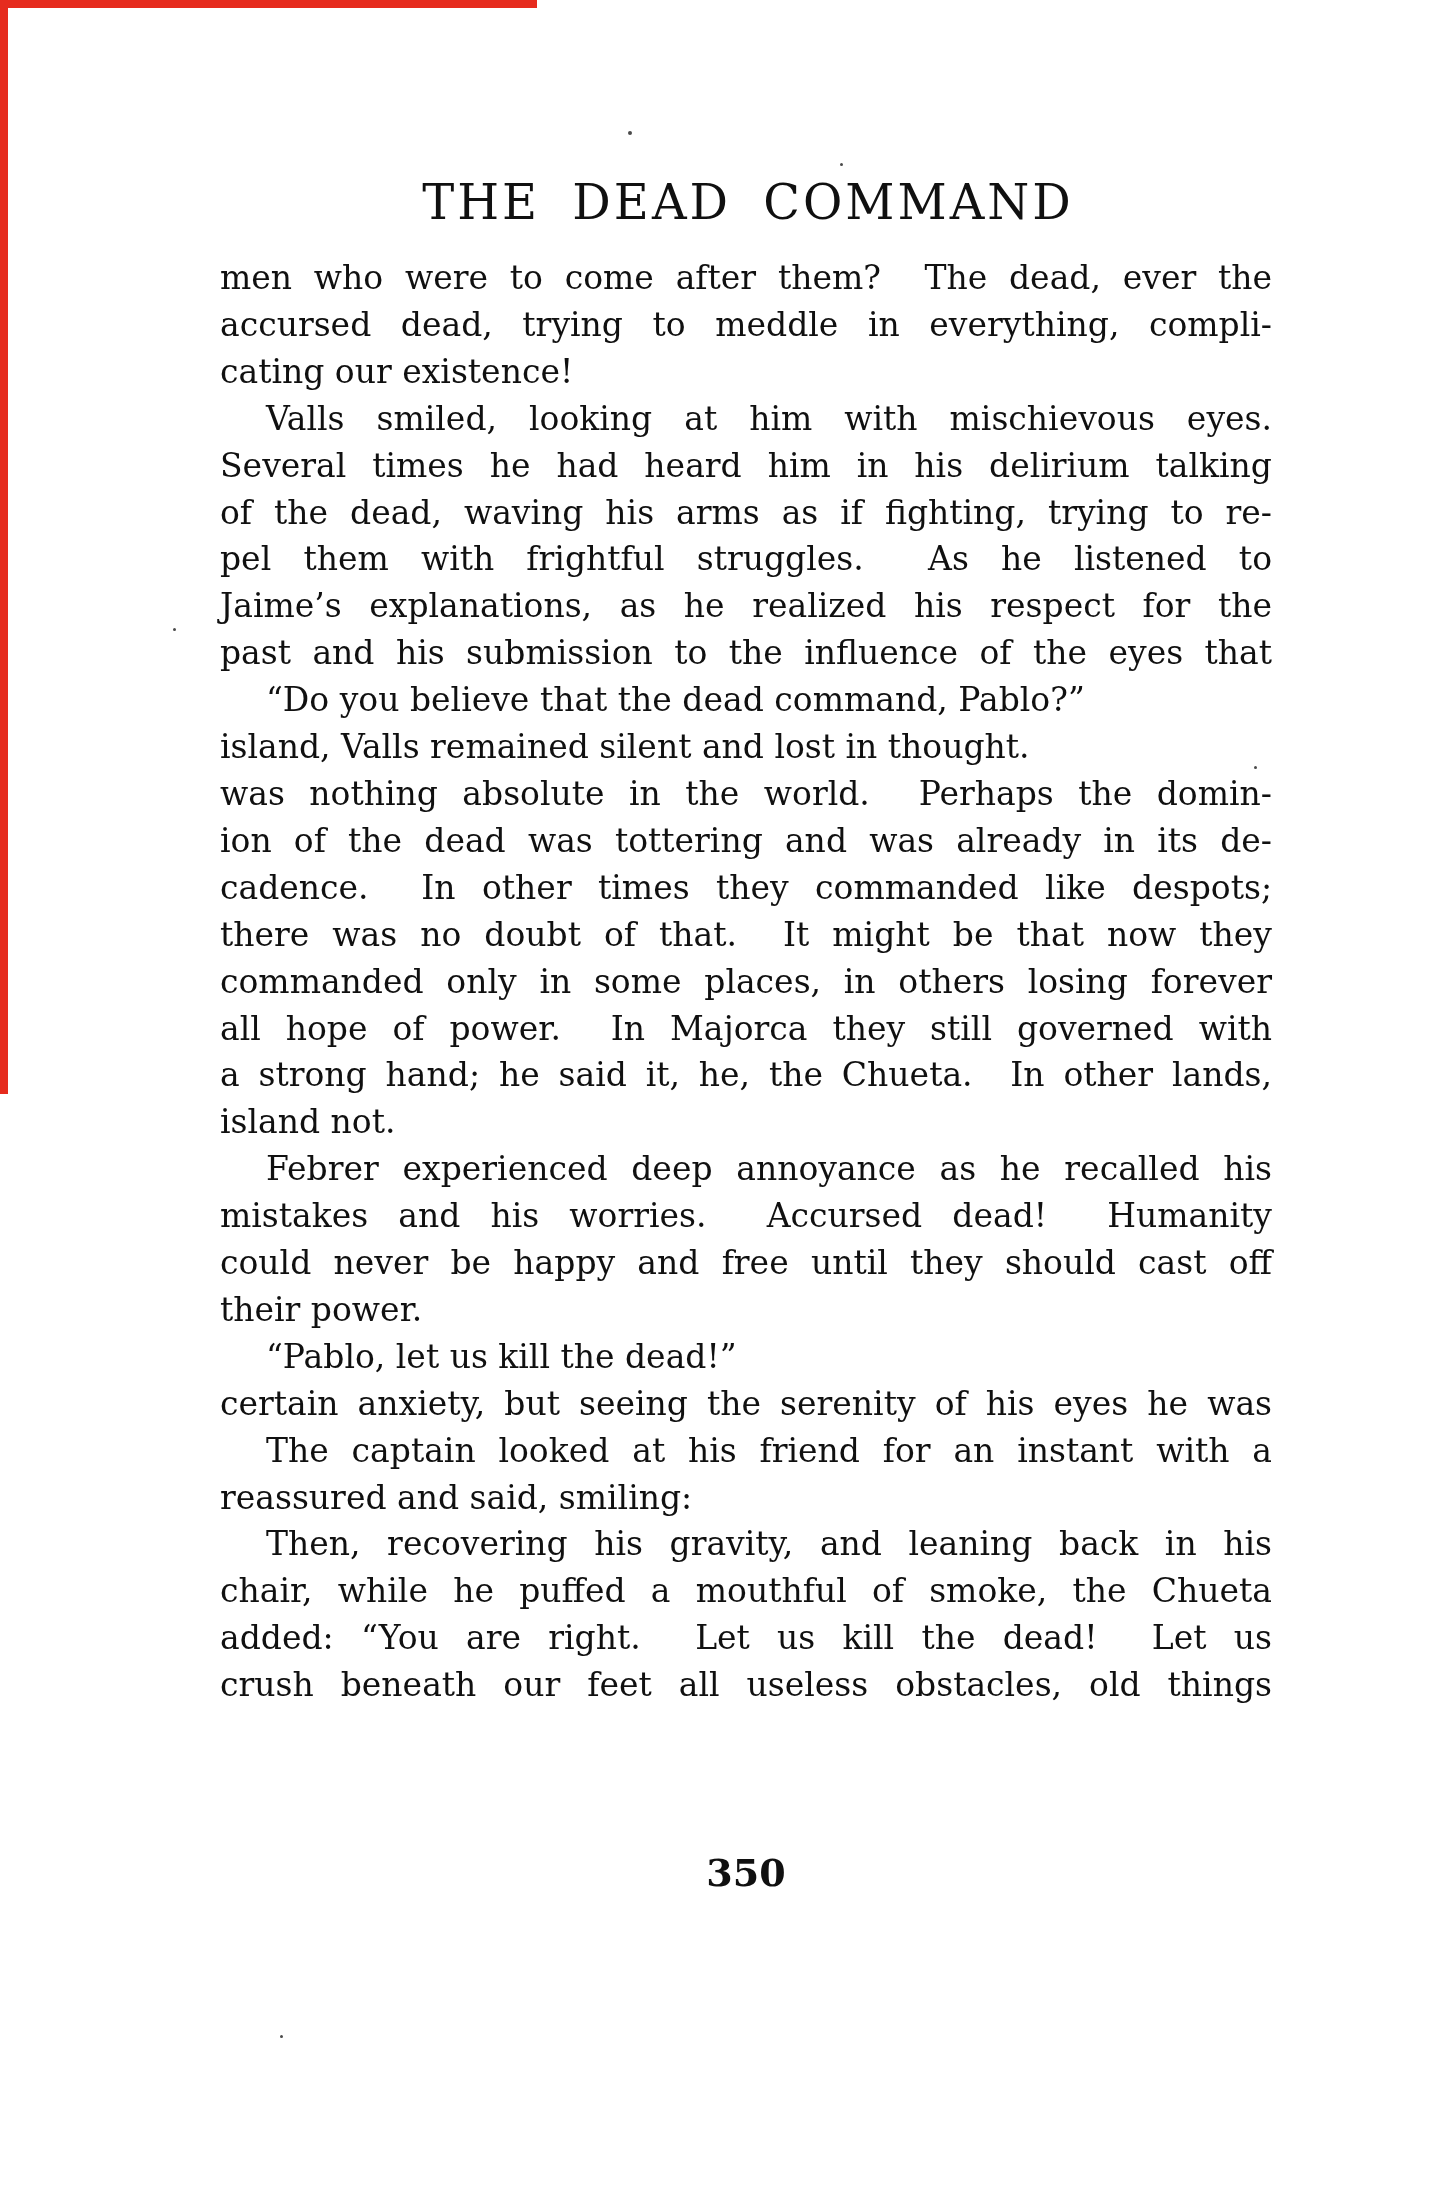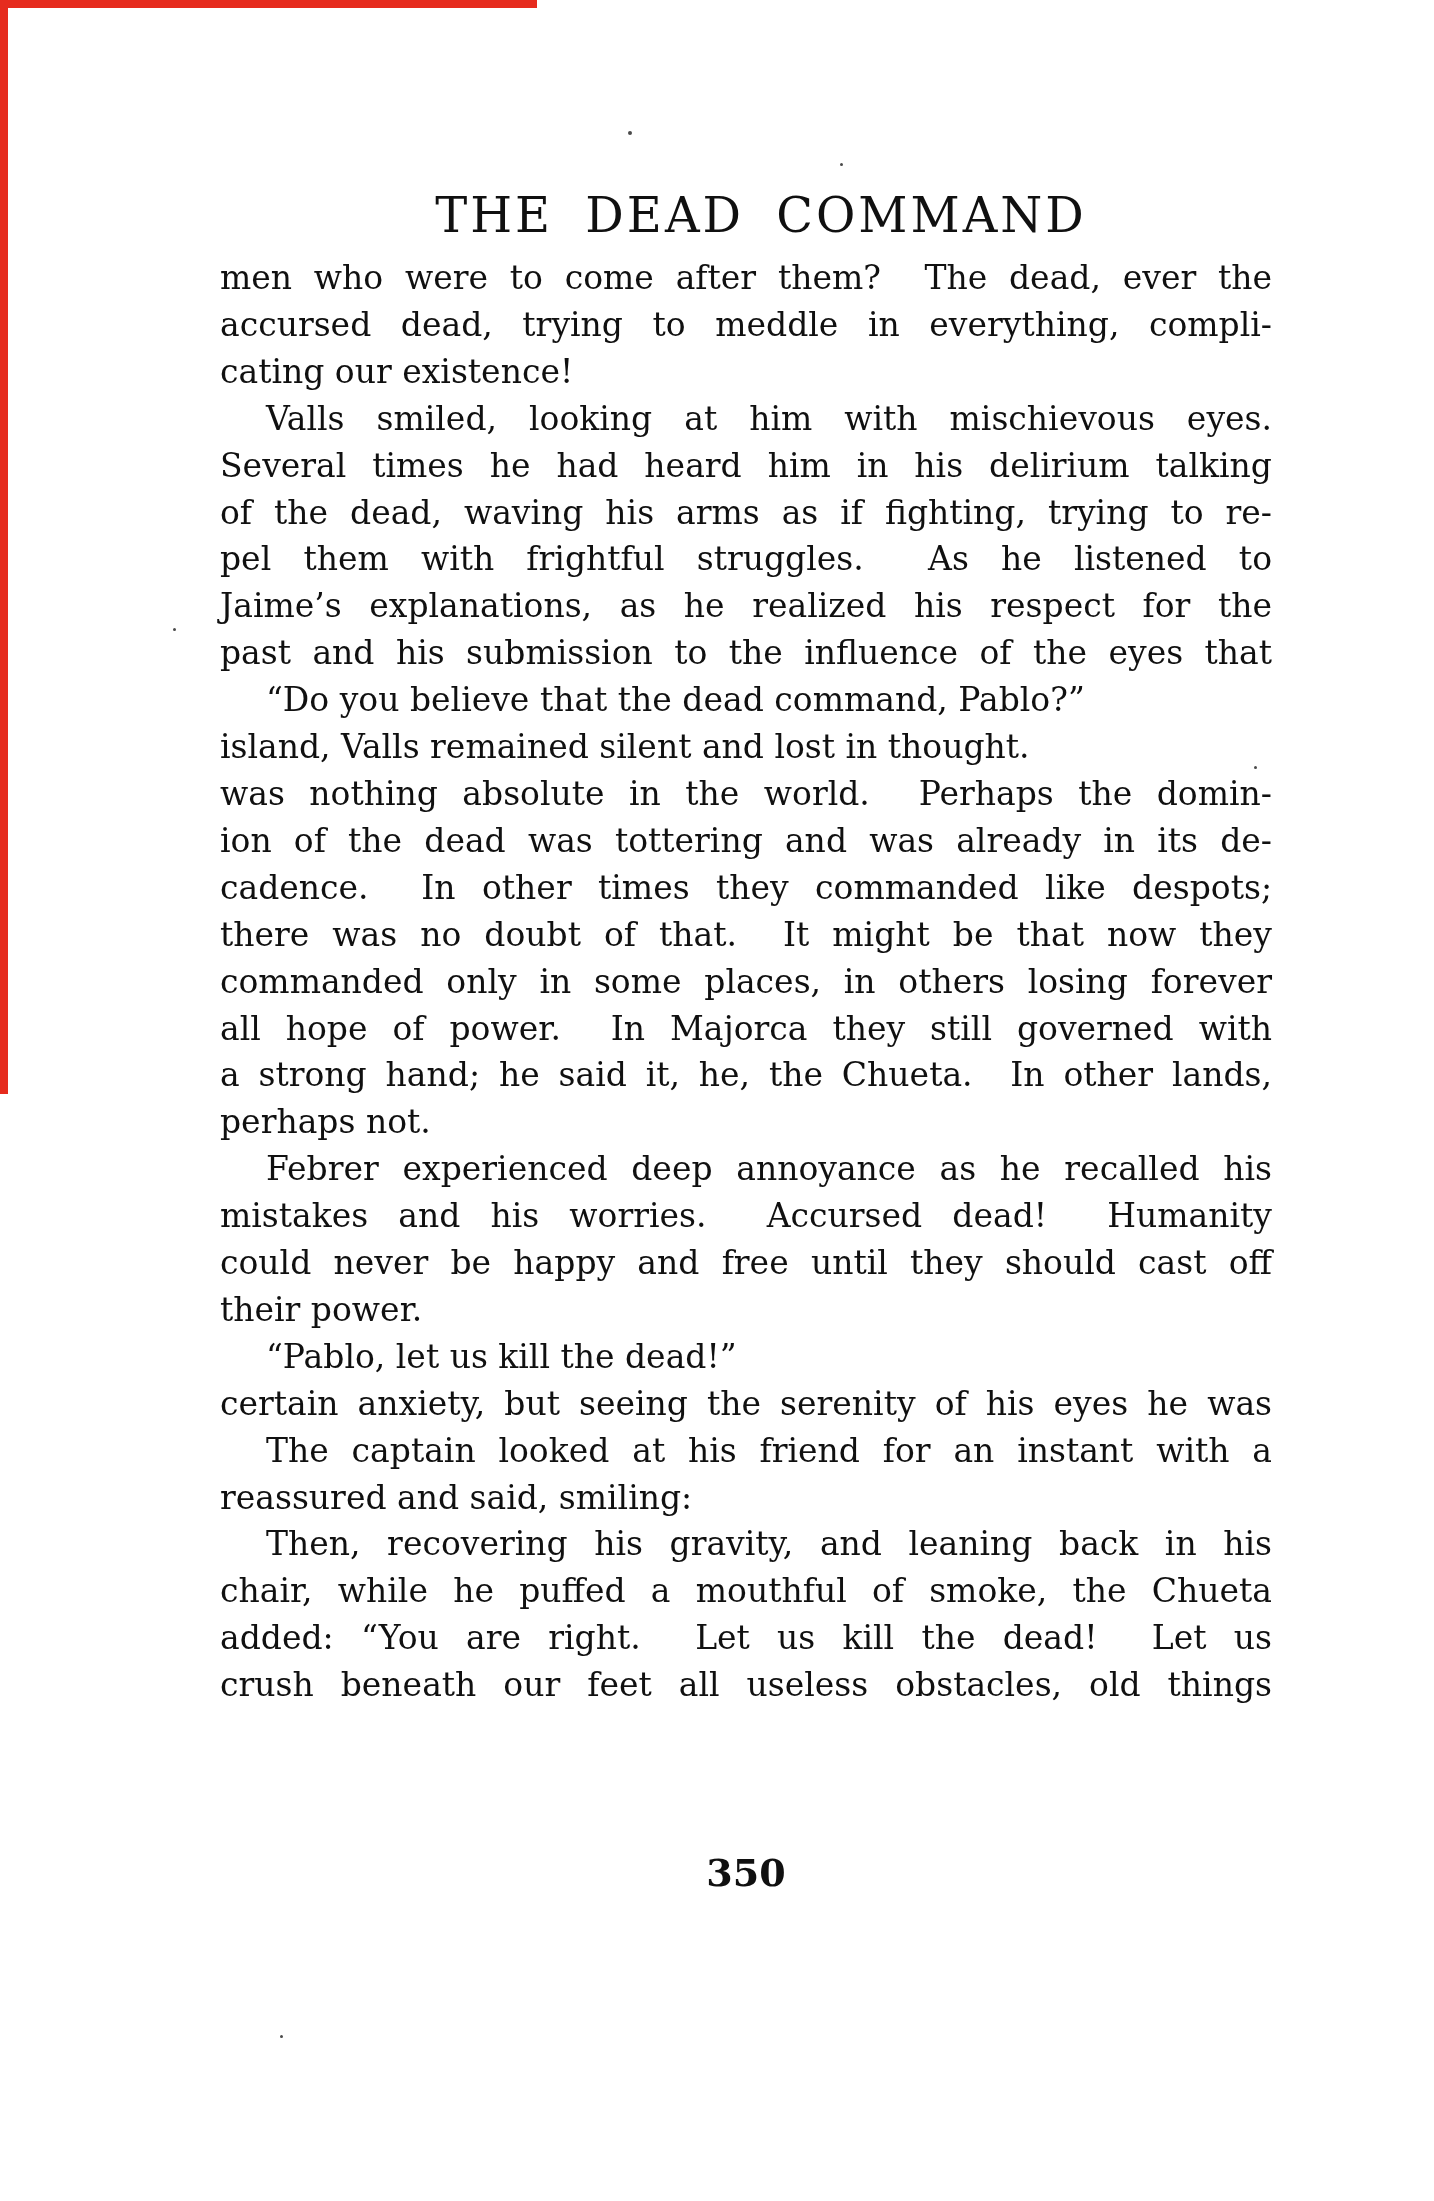--- a/index.html
+++ b/index.html
@@ -15,21 +15,21 @@
   
   .mark { position: absolute; background: #e62b1e; }
   .mark-top  { left: 0; top: 0; width: 537px; height: 8px; }
   .mark-left { left: 0; top: 0; width: 8px; height: 1094px; }
 
   .title {
     position: absolute;
     left: 218px;
     top: 170px;
     width: 1054px;
-    margin: 16px;
+    margin: 3px;
     text-align: center;
     font-size: 48px;
     font-weight: normal;
     line-height: 58px;
     letter-spacing: 3px;
     word-spacing: 14px;
     white-space: nowrap;
   }
   .body-text {
     position: absolute;
@@ -85,21 +85,21 @@
       <div class="line j">past and his submission to the influence of the eyes that</div>
       <div class="line ind">“Do you believe that the dead command, Pablo?”</div>
       <div class="line">island, Valls remained silent and lost in thought.</div>
       <div class="line j">was nothing absolute in the world.&nbsp; Perhaps the domin-</div>
       <div class="line j">ion of the dead was tottering and was already in its de-</div>
       <div class="line j">cadence.&nbsp; In other times they commanded like despots;</div>
       <div class="line j">there was no doubt of that.&nbsp; It might be that now they</div>
       <div class="line j">commanded only in some places, in others losing forever</div>
       <div class="line j">all hope of power.&nbsp; In Majorca they still governed with</div>
       <div class="line j">a strong hand; he said it, he, the Chueta.&nbsp; In other lands,</div>
-      <div class="line">perhaps not.</div>
+      <div class="line">island not.</div>
       <div class="line j ind">Febrer experienced deep annoyance as he recalled his</div>
       <div class="line j">mistakes and his worries.&nbsp; Accursed dead!&nbsp; Humanity</div>
       <div class="line j">could never be happy and free until they should cast off</div>
       <div class="line">their power.</div>
       <div class="line ind">“Pablo, let us kill the dead!”</div>
       <div class="line j">certain anxiety, but seeing the serenity of his eyes he was</div>
       <div class="line j ind">The captain looked at his friend for an instant with a</div>
       <div class="line">reassured and said, smiling:</div>
       <div class="line j ind">Then, recovering his gravity, and leaning back in his</div>
       <div class="line j">chair, while he puffed a mouthful of smoke, the Chueta</div>

